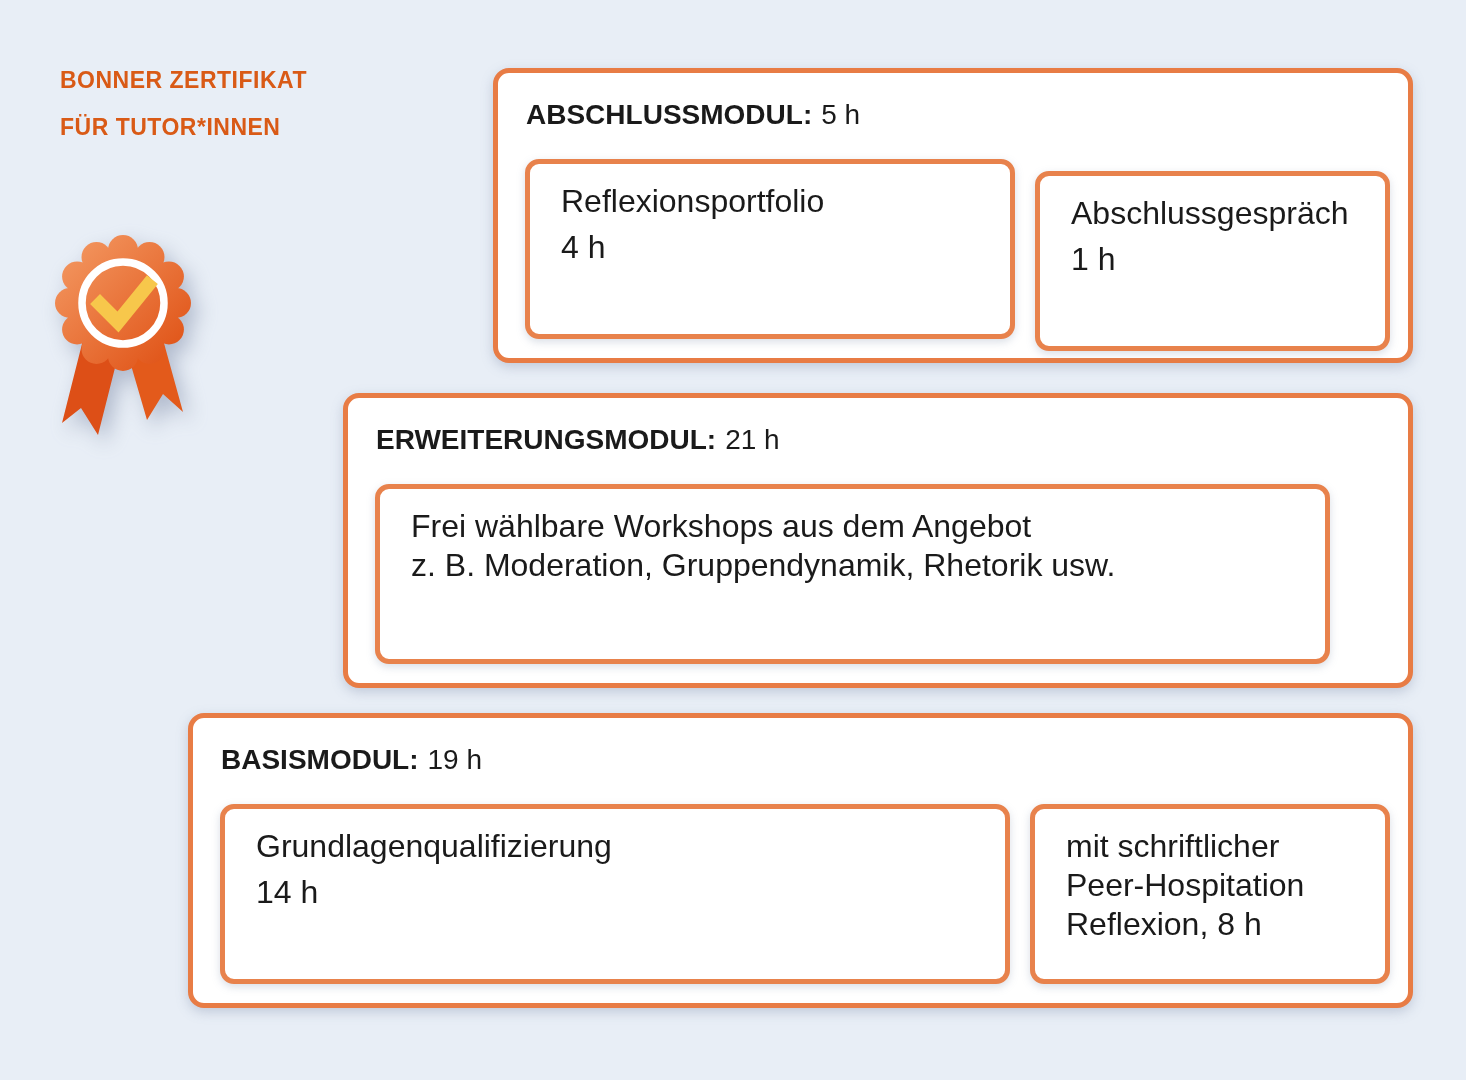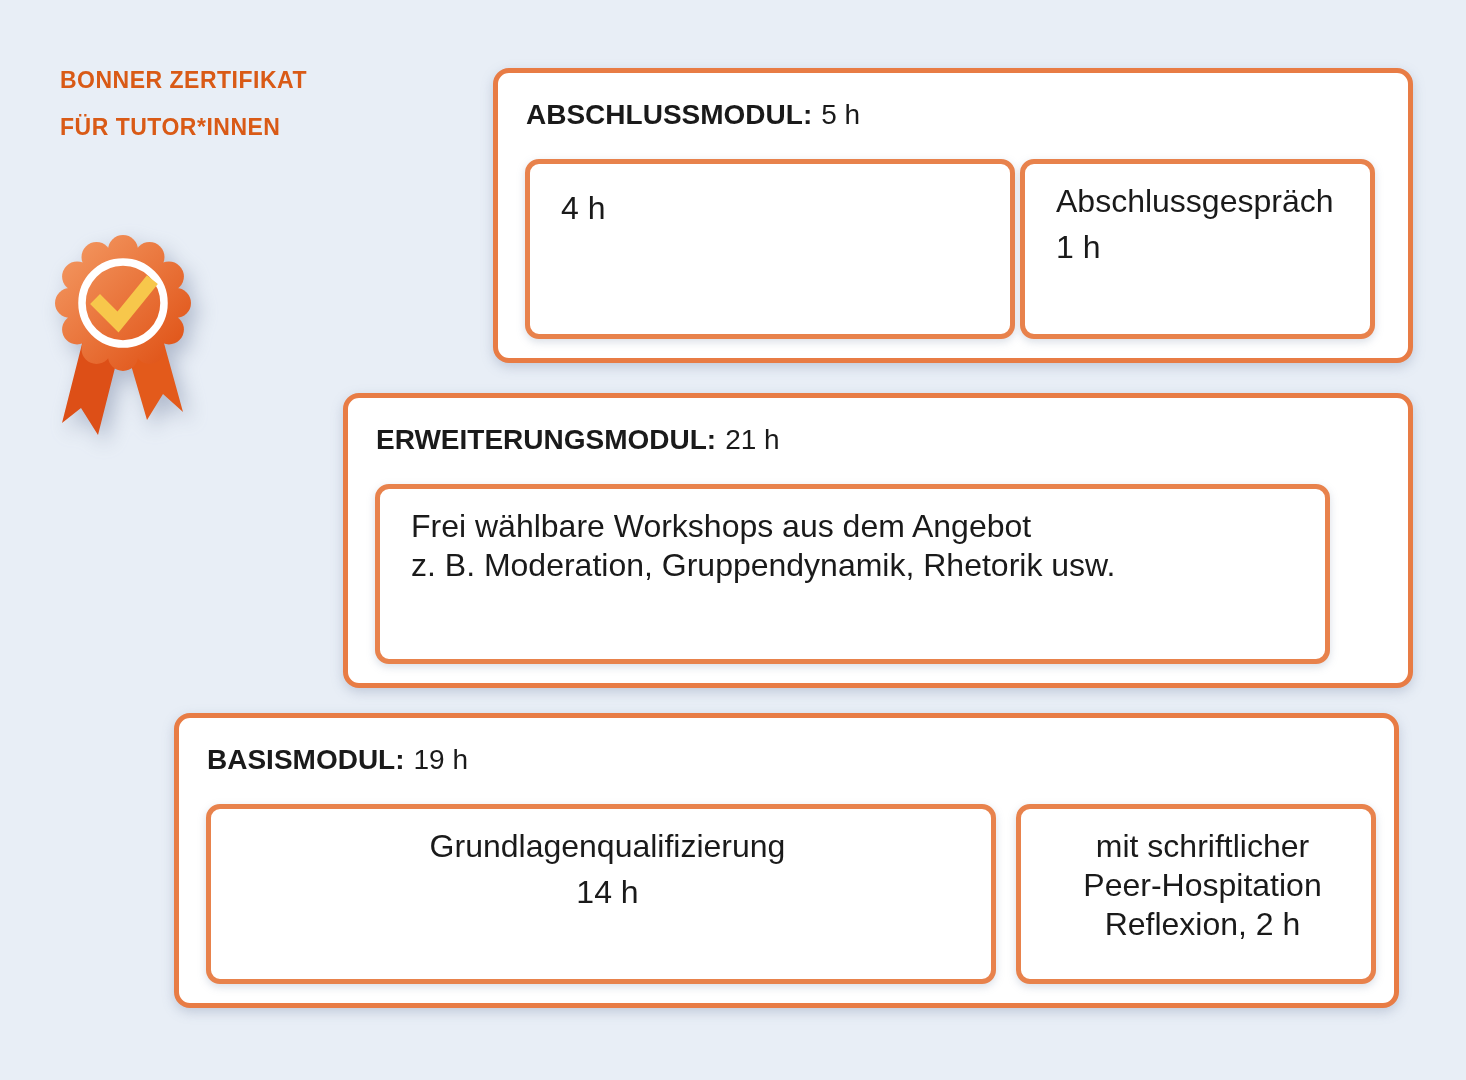--- a/index.html
+++ b/index.html
@@ -34,39 +34,39 @@
     filter:drop-shadow(7px 9px 10px rgba(110,125,155,.45));
   }
   .module{
     position:absolute;background:#fff;
     border:5px solid var(--accent);
     border-radius:16px;
     box-shadow:0 4px 12px rgba(120,135,165,.35);
   }
   .module-a{left:493px;top:68px;width:920px;height:295px;}
   .module-e{left:343px;top:393px;width:1070px;height:295px;}
-  .module-b{left:174px;top:713px;width:1225px;height:295px;text-align:center;}
+  .module-b{left:188px;top:713px;width:1225px;height:295px;}
   .module-label{
     position:absolute;left:28px;top:22px;
     font-size:28px;line-height:40px;color:var(--ink);white-space:nowrap;
   }
   .module-label .lbl{font-weight:700;}
   .module-label .hrs{font-weight:400;margin-left:9px;}
   .subbox{
     position:absolute;top:86px;height:180px;background:#fff;
     border:5px solid var(--accent-inner);
     border-radius:14px;
     padding:18px 18px 0 31px;
     box-shadow:0 3px 8px rgba(120,135,165,.28);
   }
   .line{font-size:32px;line-height:39px;color:var(--ink);white-space:nowrap;}
   .line.hours-gap{margin-top:7px;}
   
   .sb-a1{left:27px;width:490px;}
-  .sb-a2{left:522px;width:355px;}
+  .sb-a2{left:537px;width:355px;margin-top:12px;}
   .sb-e1{left:27px;width:955px;}
   .sb-b1{left:27px;width:790px;}
   .sb-b2{left:837px;width:360px;}
 </style>
 </head>
 <body>
 
 <div class="canvas">
 
   <div class="page-title">
@@ -106,20 +106,21 @@
       <circle cx="73" cy="77" r="41" fill="none" stroke="#ffffff" stroke-width="7.5"></circle>
       <polyline points="50,78 68,96 98,59" fill="none" stroke="#f7c74b" stroke-width="14" stroke-linecap="square" stroke-linejoin="miter"></polyline>
     </svg>
   </div>
 
   <section class="module module-a">
     <div class="module-label">
       <span class="lbl">ABSCHLUSSMODUL:</span><span class="hrs">5 h</span>
     </div>
     <div class="subbox sb-a1">
+      <div class="line">Reflexionsportfolio</div>
       <div class="line hours-gap">4 h</div>
     </div>
     <div class="subbox sb-a2">
       <div class="line">Abschlussgespräch</div>
       <div class="line hours-gap">1 h</div>
     </div>
   </section>
 
   <section class="module module-e">
     <div class="module-label">
@@ -135,17 +136,17 @@
     <div class="module-label">
       <span class="lbl">BASISMODUL:</span><span class="hrs">19 h</span>
     </div>
     <div class="subbox sb-b1">
       <div class="line">Grundlagenqualifizierung</div>
       <div class="line hours-gap">14 h</div>
     </div>
     <div class="subbox sb-b2">
       <div class="line">mit schriftlicher</div>
       <div class="line">Peer-Hospitation</div>
-      <div class="line">Reflexion, 2 h</div>
+      <div class="line">Reflexion, 8 h</div>
     </div>
   </section>
 
 </div>
 
 </body></html>

